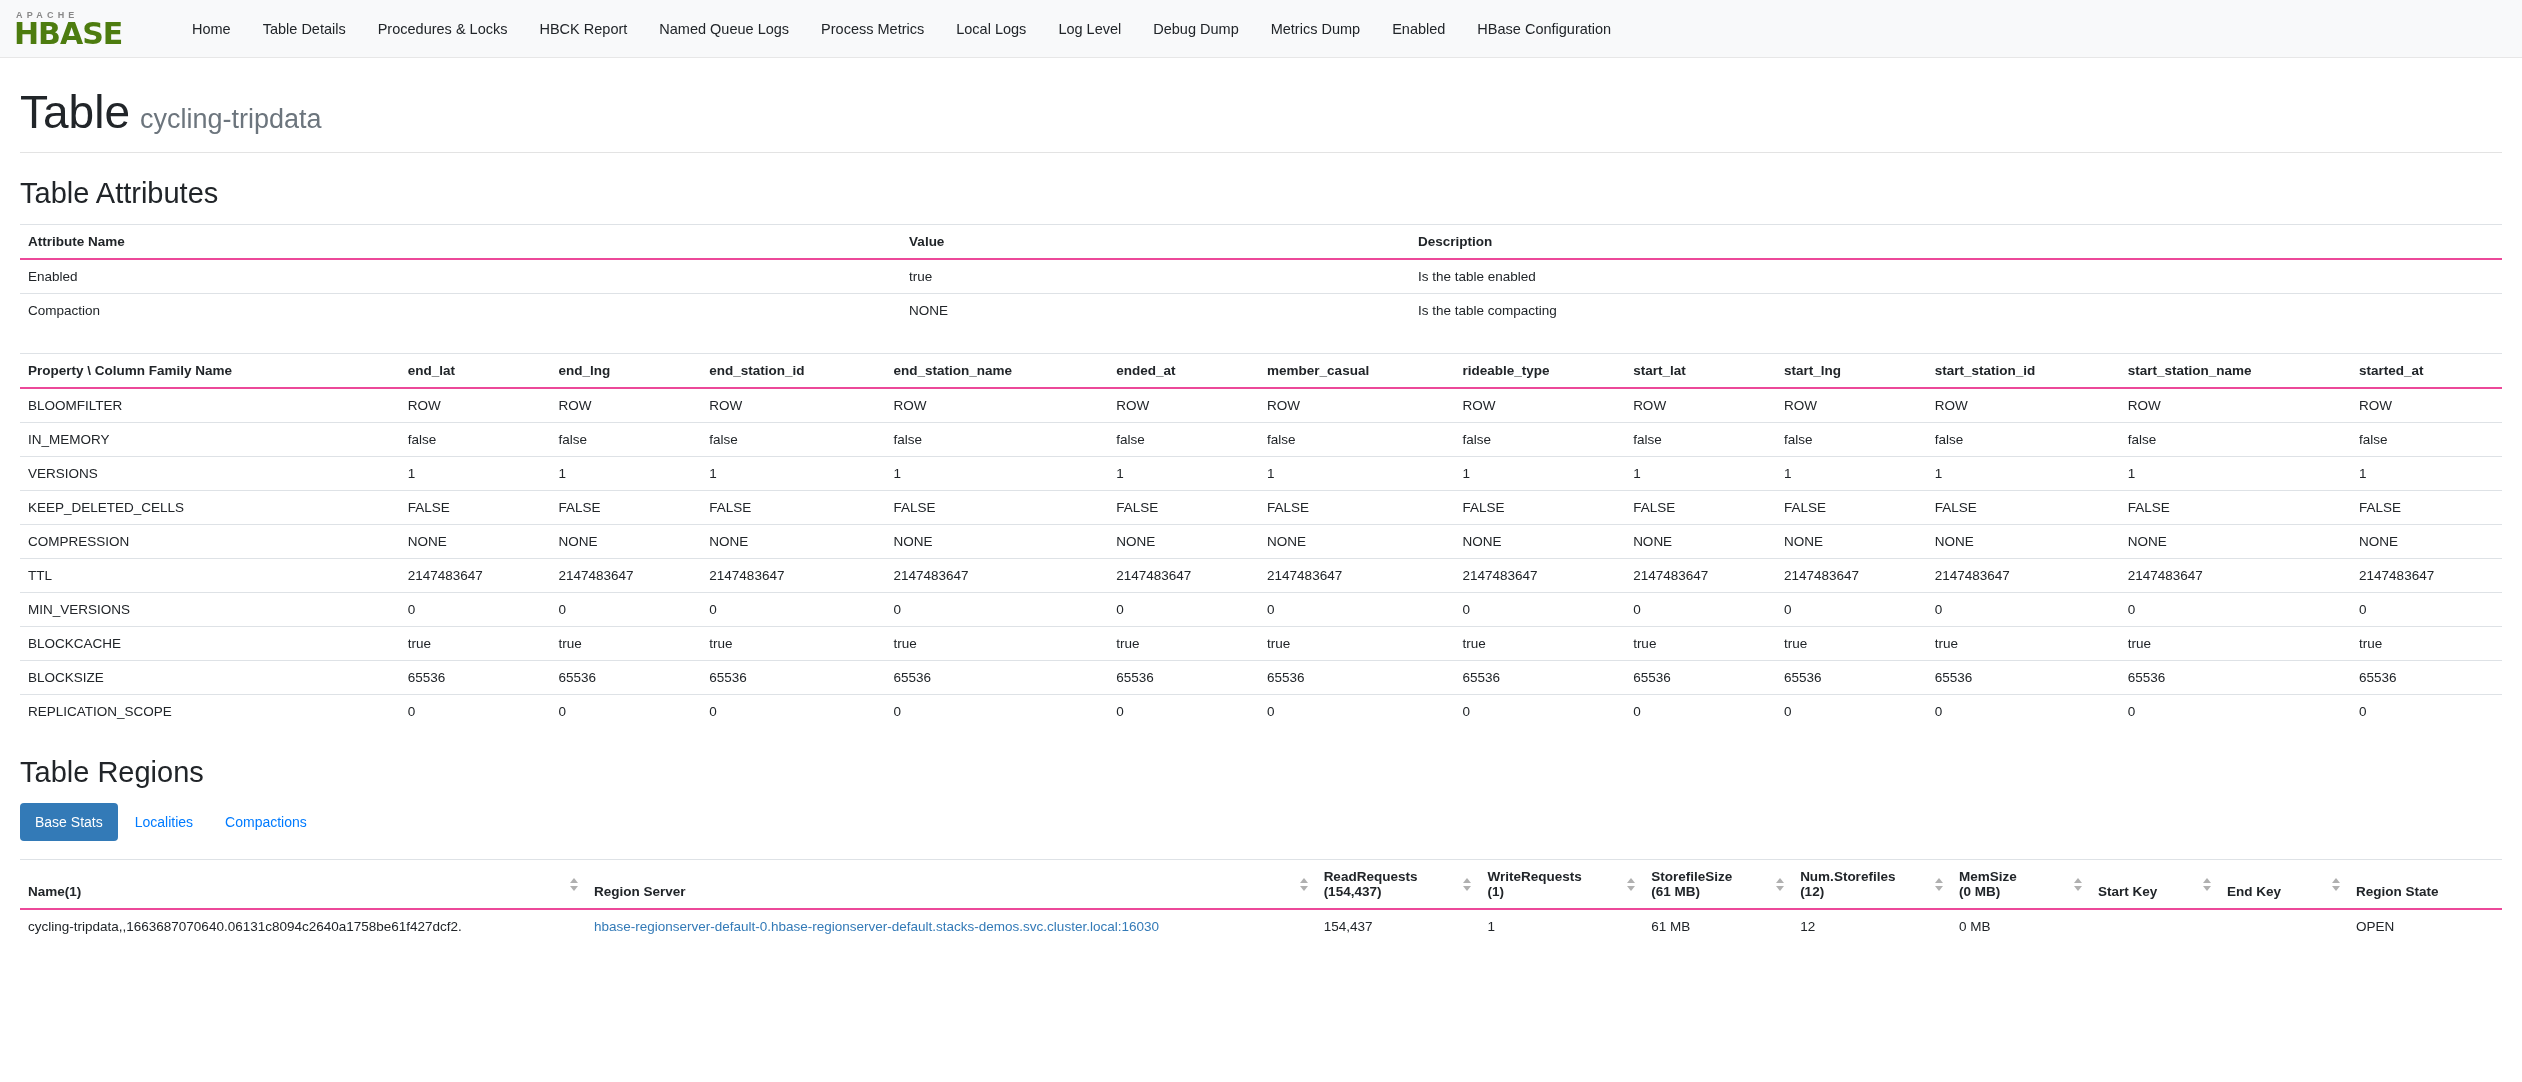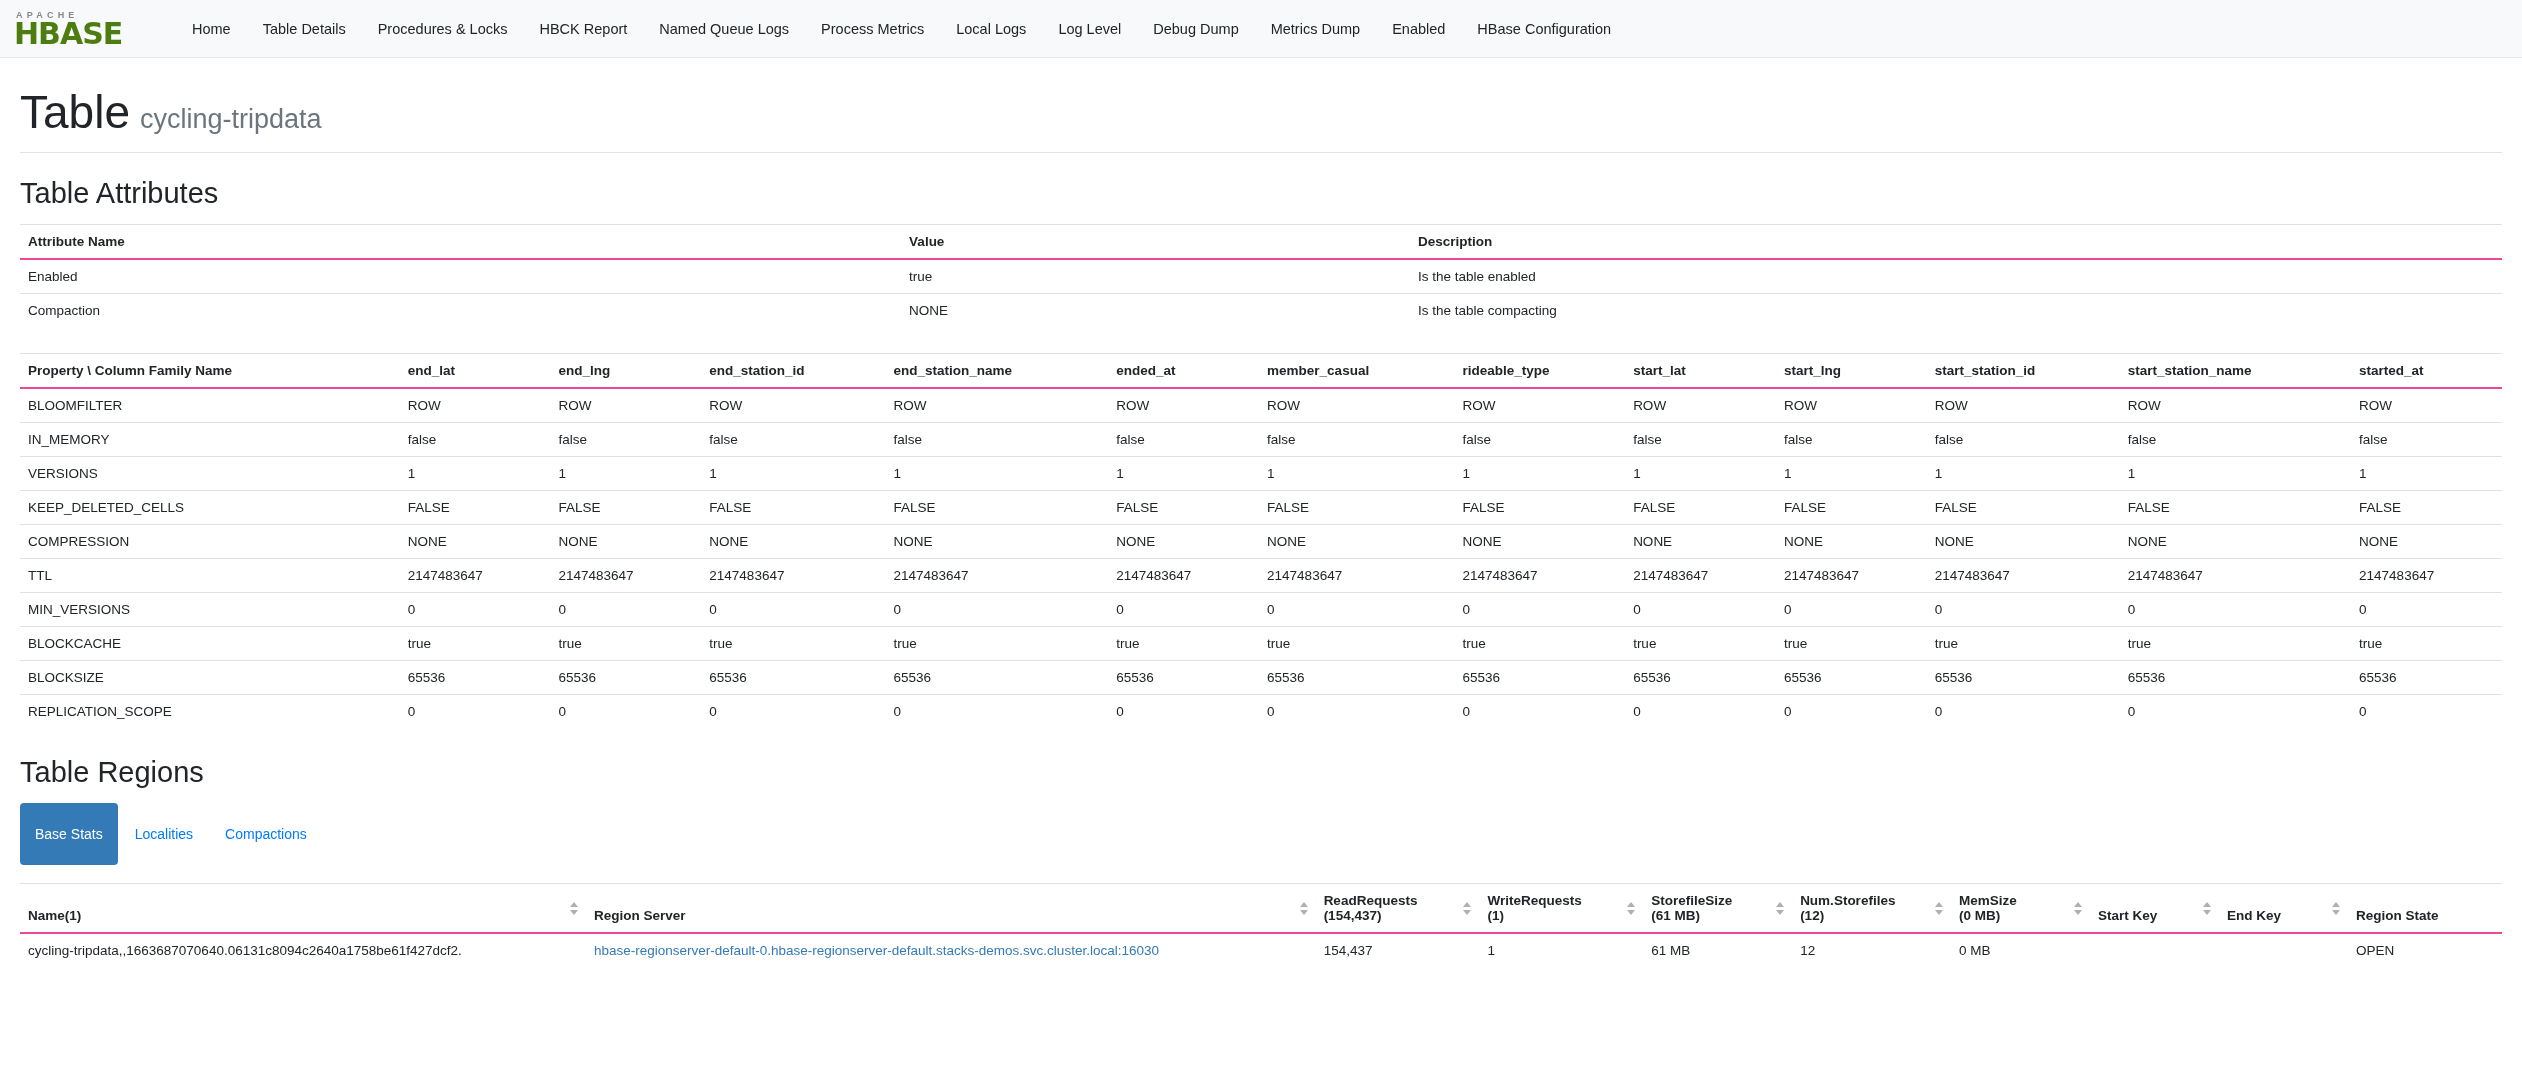--- a/index.html
+++ b/index.html
@@ -124,21 +124,21 @@
 
   
   .tabs {
     display: flex;
     align-items: center;
     margin: 10px 0 18px 0;
     gap: 2px;
   }
   .tab {
     font-size: 14px;
-    padding: 23px 15px;
+    padding: 11px 15px;
     border-radius: 4px;
     color: #007bff;
     cursor: pointer;
     text-decoration: none;
   }
   .tab.active {
     background: #337ab7;
     color: #ffffff;
   }
 

